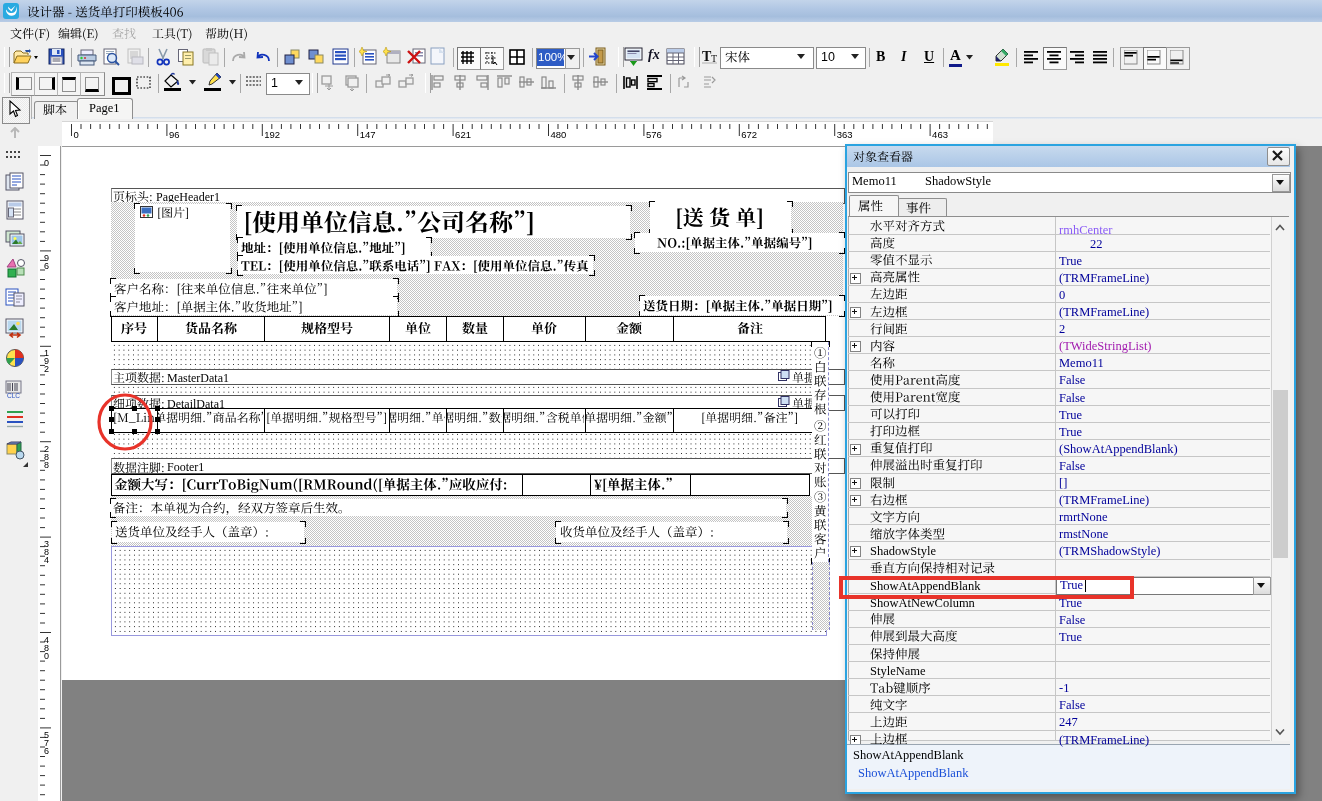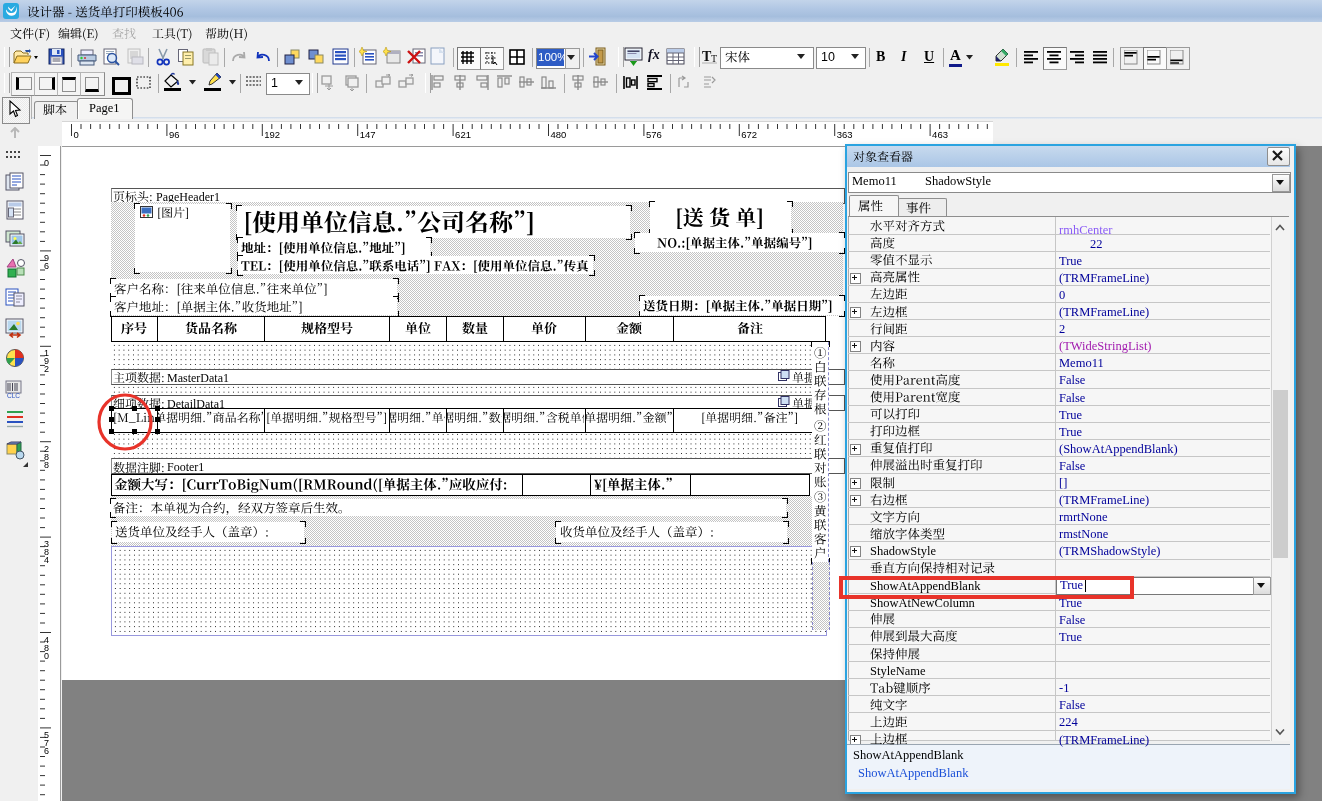--- a/index.html
+++ b/index.html
@@ -2059,21 +2059,21 @@
   </svg>
 <div class="lt" style="z-index:52;left:1059px;top:698.3000000000001px;font-size:12.5px;color:#00009a;font-family:'Liberation Serif';letter-spacing:0">False</div>
 <div style="position:absolute;left:848px;top:729.5000000000001px;width:422px;height:1px;z-index:51;background:#c6c6c6"></div>
 <svg class="tx" style="z-index:52;left:870.0px;top:714.9px" width="37.5" height="14.5" viewBox="0 -92 300 116">
     <g fill="#000">
       <use href="#g252" x="0"></use>
       <use href="#g205" x="100"></use>
       <use href="#g206" x="200"></use>
     </g>
   </svg>
-<div class="lt" style="z-index:52;left:1059px;top:715.4000000000001px;font-size:12.5px;color:#00009a;font-family:'Liberation Serif';letter-spacing:0">224</div>
+<div class="lt" style="z-index:52;left:1059px;top:715.4000000000001px;font-size:12.5px;color:#00009a;font-family:'Liberation Serif';letter-spacing:0">247</div>
 <div style="position:absolute;left:848px;top:740.0px;width:422px;height:1px;z-index:51;background:#c6c6c6"></div>
 <div style="position:absolute;left:850px;top:734.5px;width:9px;height:9px;z-index:51;background:#fff;border:1px solid #848484"></div>
 <div style="position:absolute;left:852px;top:738.5px;width:5px;height:1px;z-index:51;background:#111;z-index:53"></div>
 <div style="position:absolute;left:854px;top:736.5px;width:1px;height:5px;z-index:51;background:#111;z-index:53"></div>
 <svg class="tx" style="z-index:52;left:870.0px;top:732.0px" width="37.5" height="14.5" viewBox="0 -92 300 116">
     <g fill="#000">
       <use href="#g252" x="0"></use>
       <use href="#g205" x="100"></use>
       <use href="#g207" x="200"></use>
     </g>

